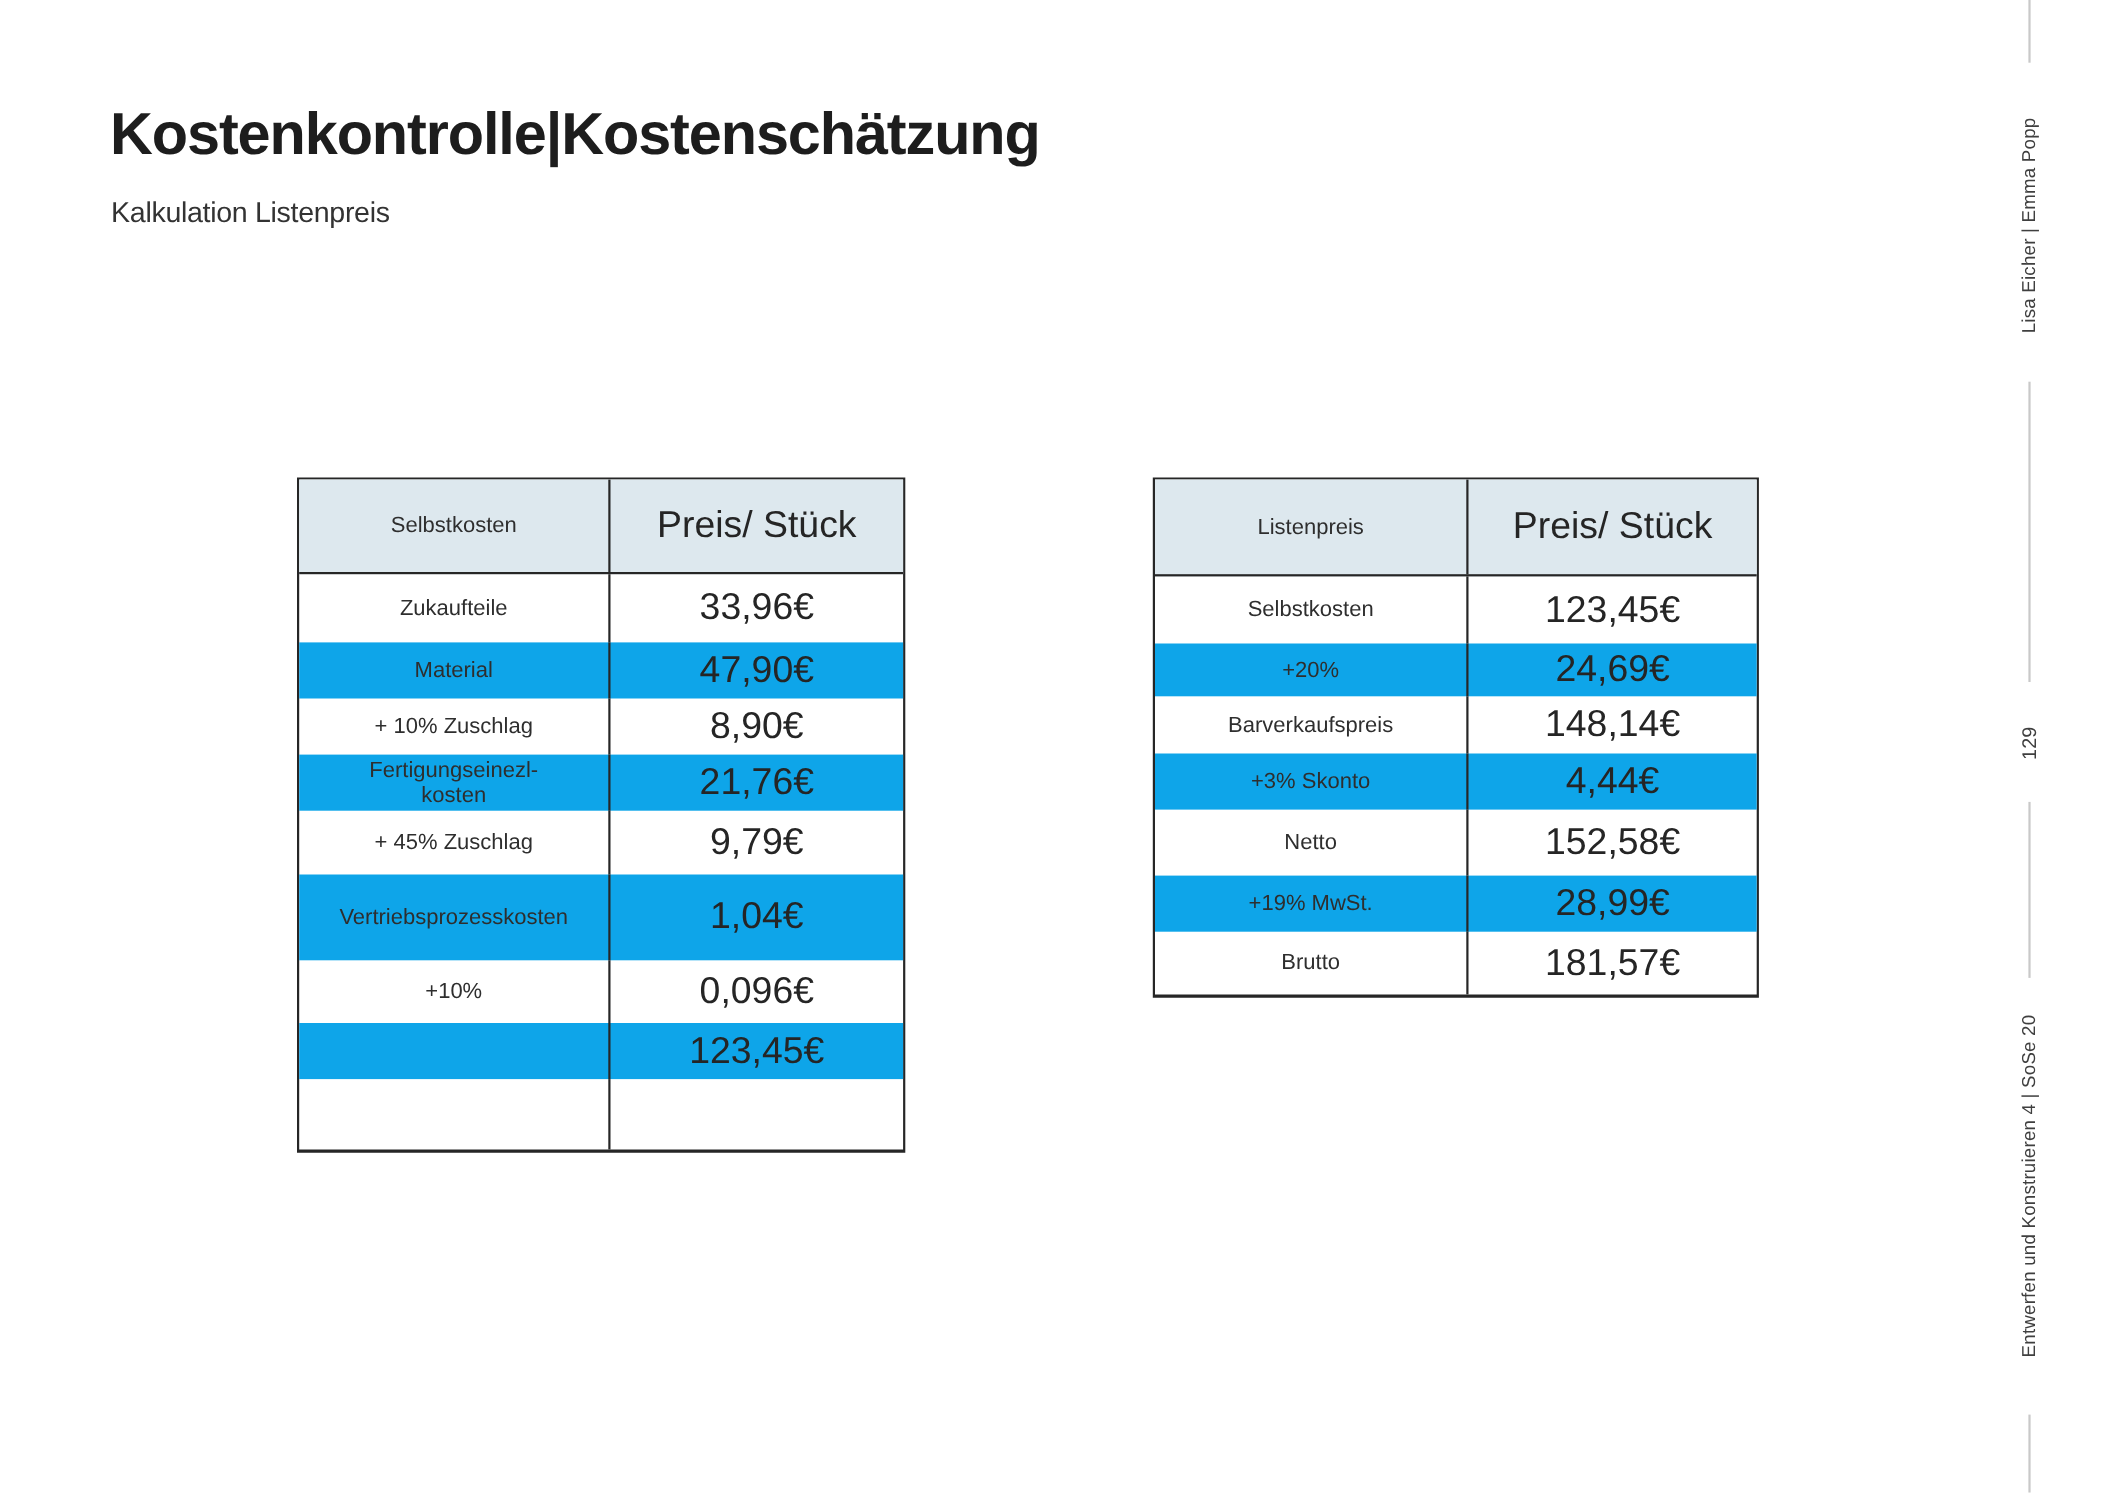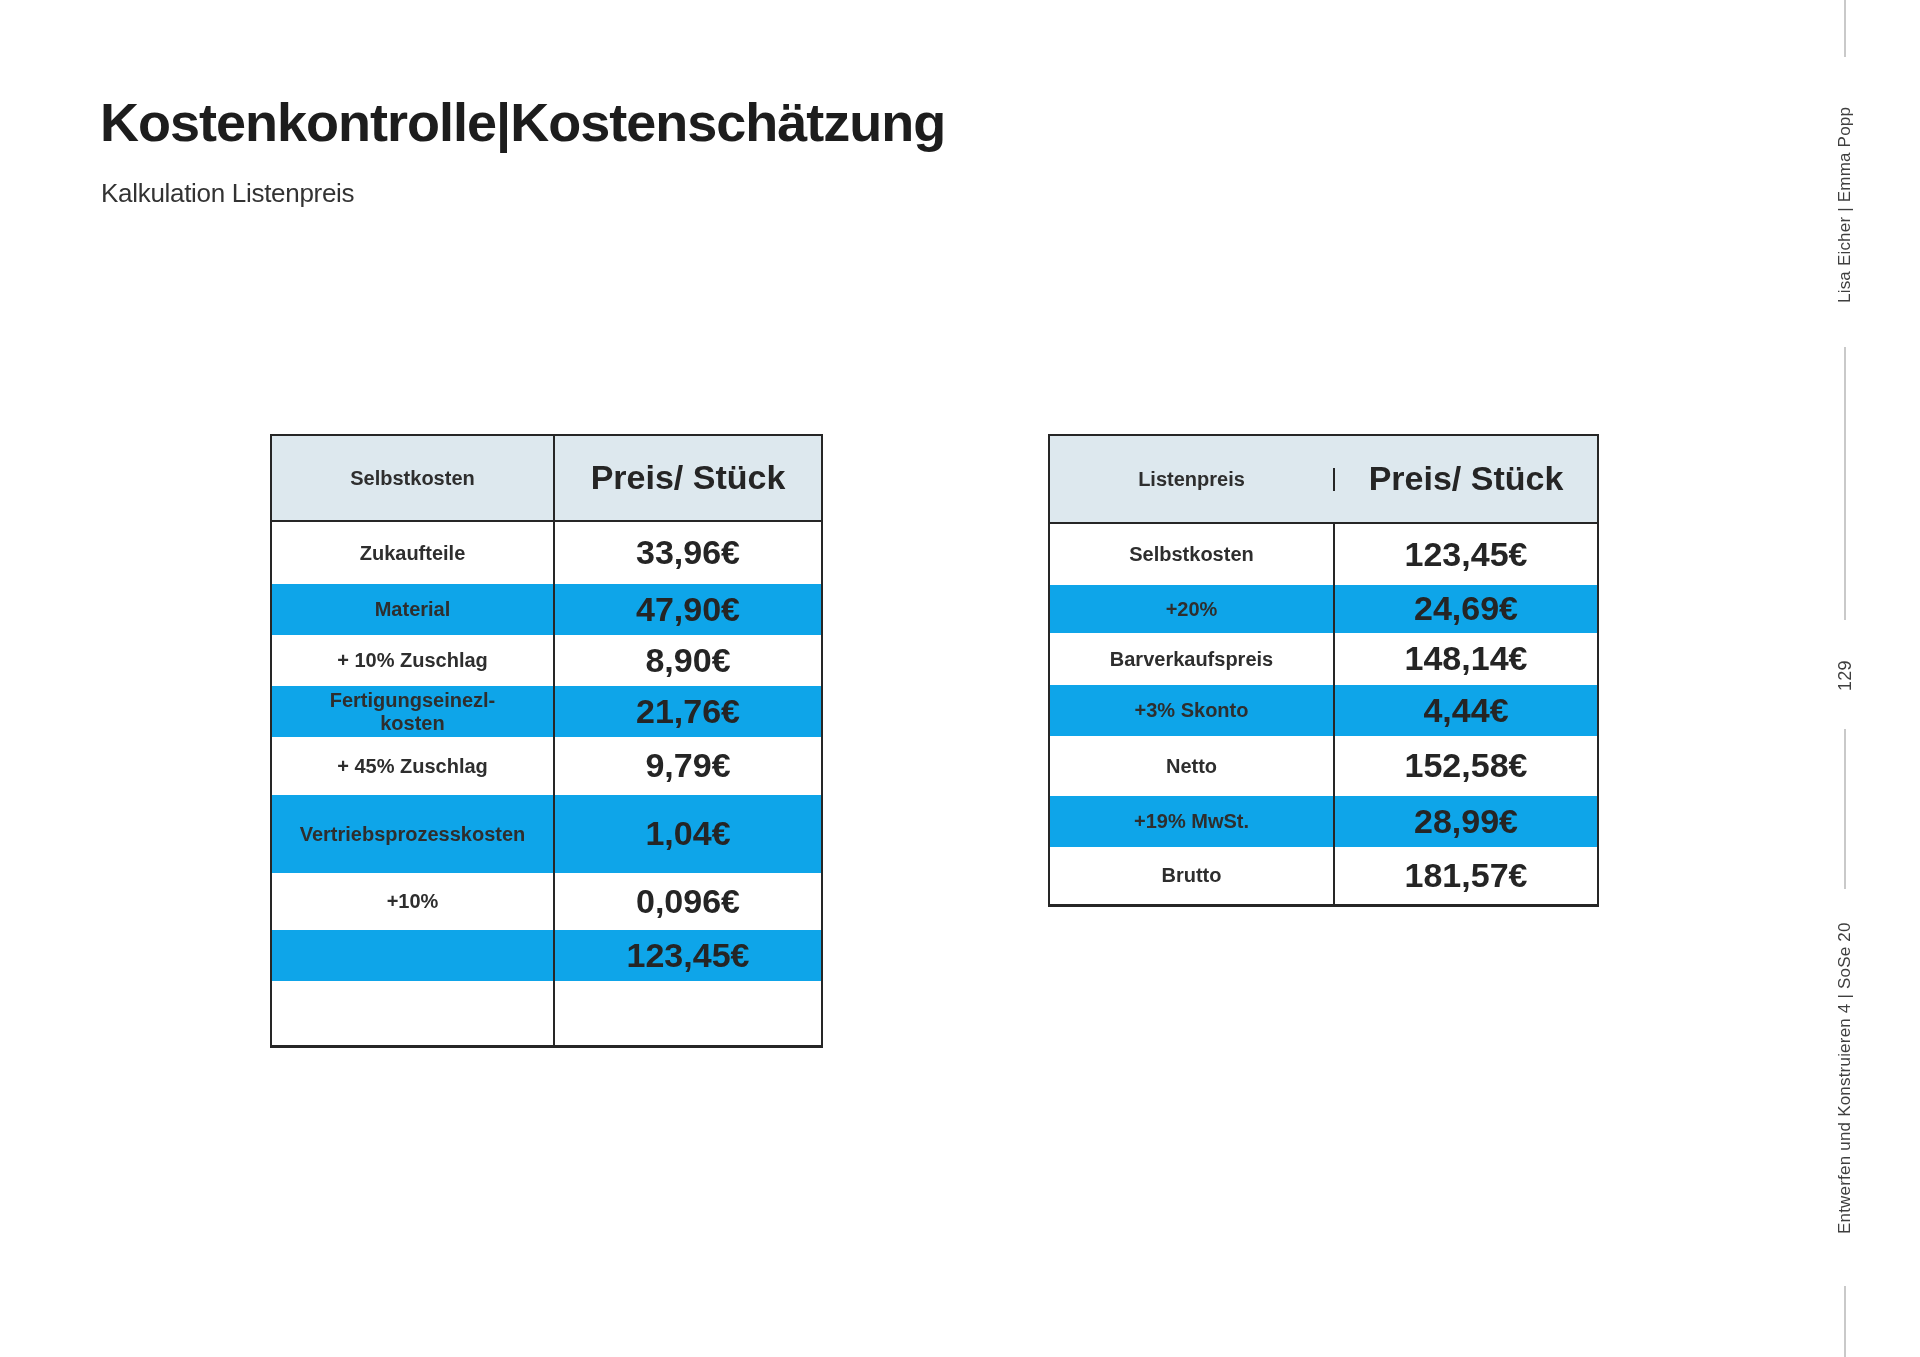--- a/index.html
+++ b/index.html
@@ -45,31 +45,30 @@
   .tbl-right { left: 1048px; top: 434px; width: 551px; }
 
   .trow { display: flex; width: 100%; }
   .cell {
     display: flex;
     align-items: center;
     justify-content: center;
     text-align: center;
     white-space: pre-line;
     line-height: 1.15;
-    font-weight: bold;
   }
   .cell-label { border-right: 2px solid #262626; }
   .tbl-left  .cell-label { width: 283px; }
   .tbl-left  .cell-value { width: 266px; }
   .tbl-right .cell-label { width: 285px; }
   .tbl-right .cell-value { width: 262px; }
 
   .thead { background: #dde8ee; border-bottom: 2px solid #262626; }
   .tbl-left  .thead { height: 86px; }
-  .tbl-right .thead { height: 88px; align-items: center; }
+  .tbl-right .thead { height: 88px; }
   .thead .cell { font-size: 21px; color: #2b2b2b; }
 
   .trow .cell-label { font-size: 20px; color: #2e2e2e; }
   .trow .cell-value { font-size: 34px; color: #252525; }
   .trow.shaded { background: #0ea5e9; }
 
   
   .vrule {
     position: absolute;
     left: 1844px;

